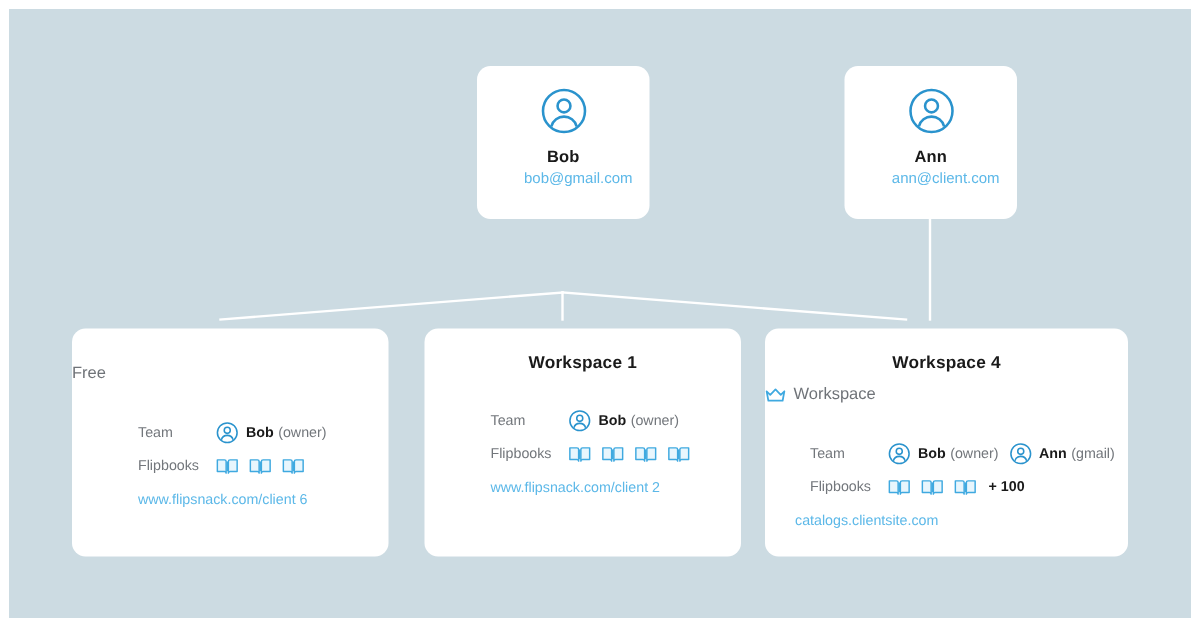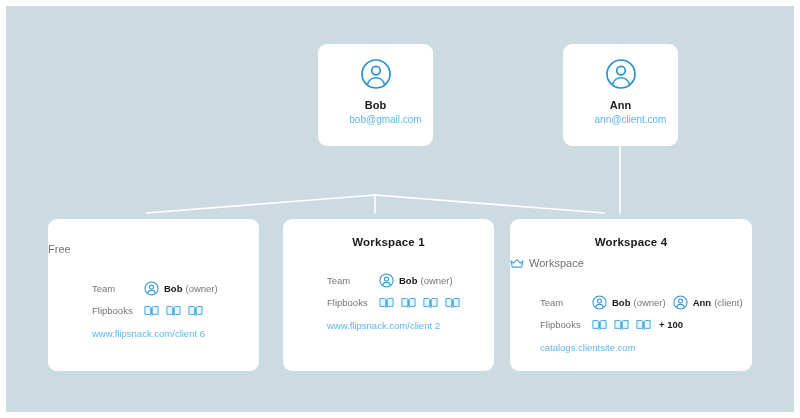--- a/index.html
+++ b/index.html
@@ -150,21 +150,21 @@
     color: #1a1a1a;
     margin-left: 1px;
   }
   .ws-url {
     font-size: 9.5px;
     color: #5cb8e8;
     line-height: 13px;
     margin-top: 7px;
     padding-left: 44px;
   }
-  #ws-card-2 .ws-url { padding-left: 30px; }
+  #ws-card-2 .ws-url { padding-left: 20px; }
 </style>
 </head>
 <body>
 
 <div id="stage">
   <div id="canvas">
 
     <svg id="lines" viewBox="0 0 788 406" width="788" height="406">
       <g stroke="#ffffff" stroke-width="1.6" fill="none" stroke-linecap="square">
         <line x1="369" y1="189" x2="141" y2="207"></line>
@@ -327,21 +327,21 @@
           </span>
           <span class="member">
             <span class="avatar-sm">
               <svg width="15" height="15" viewBox="0 0 32 32">
                 <circle cx="16" cy="16" r="14" fill="none" stroke="#2a93cd" stroke-width="2.2"></circle>
                 <circle cx="16" cy="12.6" r="4.3" fill="none" stroke="#2a93cd" stroke-width="2.2"></circle>
                 <path d="M7.6 26.2a8.7 8.7 0 0 1 16.8 0" fill="none" stroke="#2a93cd" stroke-width="2.2"></path>
               </svg>
             </span>
             <span class="member-name">Ann</span>
-            <span class="member-role">(client)</span>
+            <span class="member-role">(gmail)</span>
           </span>
         </div>
         <div class="ws-row">
           <span class="ws-row-label">Flipbooks</span>
           <span class="books">
             <span class="book">
               <svg width="15" height="14" viewBox="0 0 20 18">
                 <path d="M1.2 3.1h6.3c.9 0 1.5.6 1.5 1.4v10.4c0-.8-.7-1.4-1.5-1.4H1.2z" fill="#e8f6fd" stroke="#3fa9e0" stroke-width="1.3" stroke-linejoin="round"></path>
                 <path d="M18.8 3.1h-6.3c-.9 0-1.5.6-1.5 1.4v10.4c0-.8.7-1.4 1.5-1.4h6.3z" fill="#e8f6fd" stroke="#3fa9e0" stroke-width="1.3" stroke-linejoin="round"></path>
                 <line x1="10" y1="4.6" x2="10" y2="13.2" stroke="#3fa9e0" stroke-width="1.3"></line>

